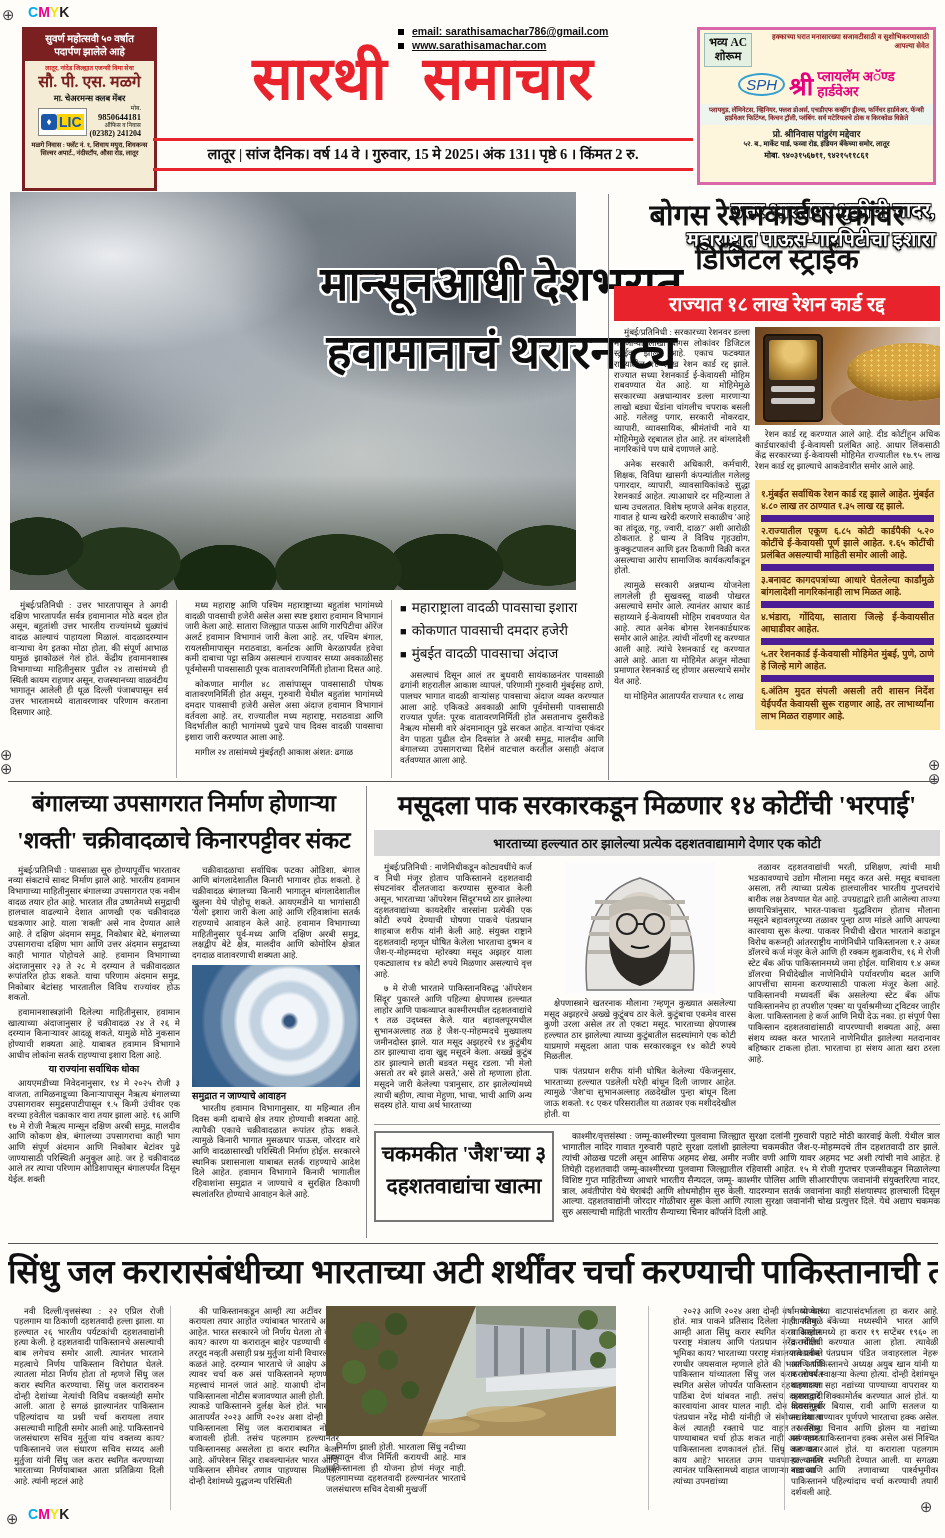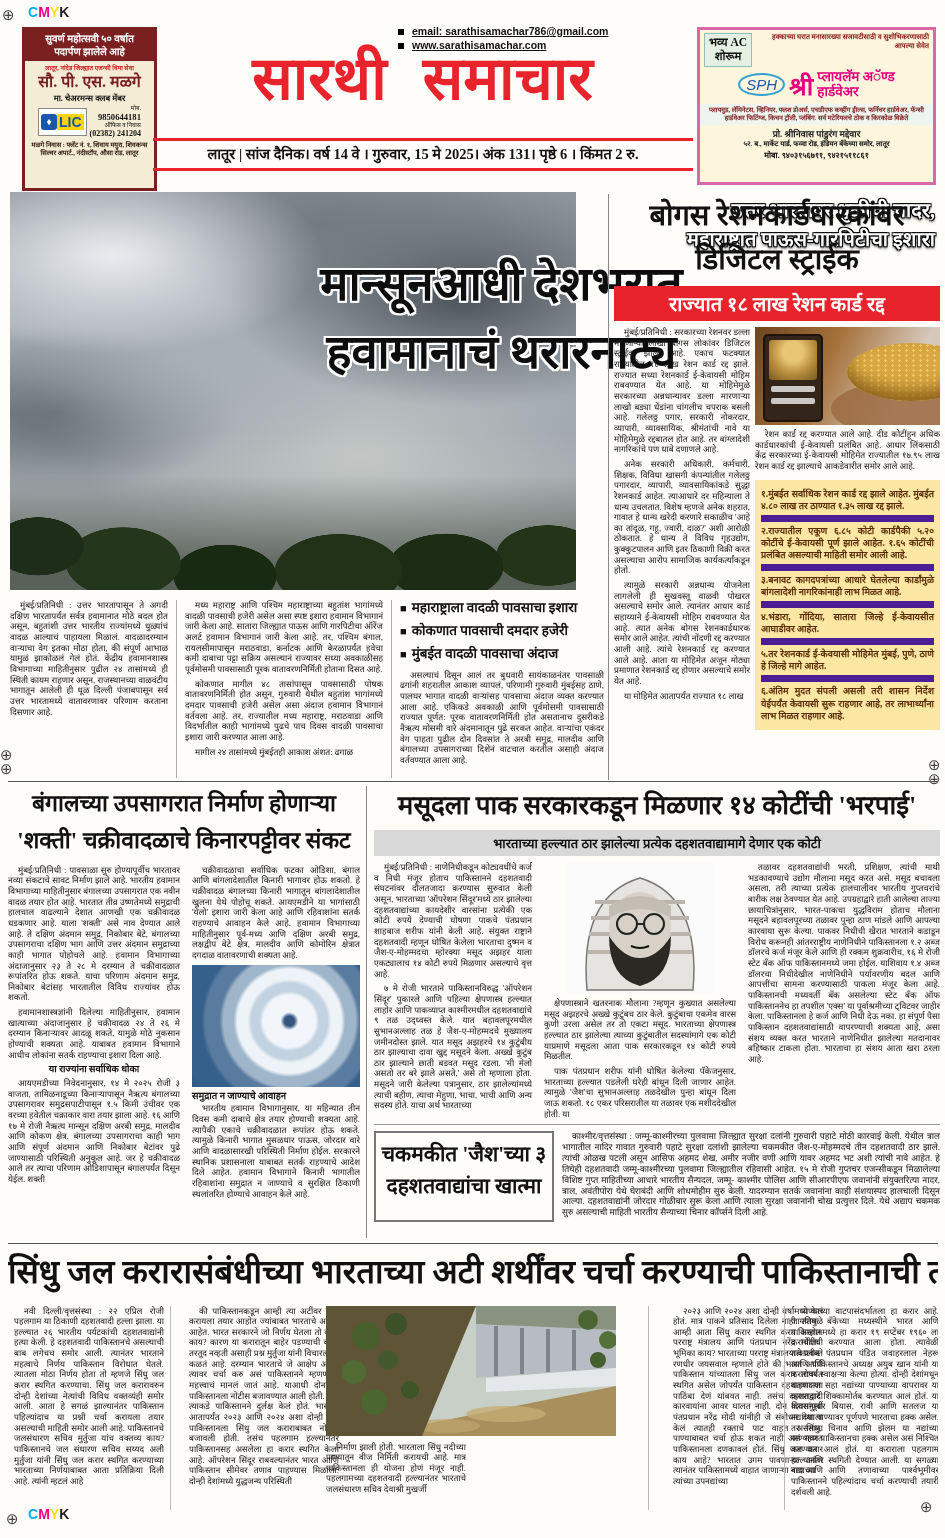--- a/index.html
+++ b/index.html
@@ -69,21 +69,21 @@
   .kicker{position:absolute;right:10px;top:196px;text-align:right;color:#fff;font-weight:bold;
           font-size:20px;line-height:1.45;
           text-shadow:-1px -1px 0 #000,1px -1px 0 #000,-1px 1px 0 #000,1px 1px 0 #000,0 2px 3px #000;}
   .lead-h{position:absolute;left:60px;right:2px;top:250px;text-align:center;color:#0d0d0d;
           font-weight:bold;font-size:47px;line-height:1.45;
           text-shadow:-2px -2px 0 #fff,2px -2px 0 #fff,-2px 2px 0 #fff,2px 2px 0 #fff,0 -2px 0 #fff,0 2px 0 #fff,-2px 0 0 #fff,2px 0 0 #fff;}
   .lead-body{left:10px;top:600px;width:594px;height:178px;display:flex;}
   .lead-body .c1{width:158px;padding-right:8px;}
   .lead-body .c2{width:198px;padding:0 8px;border-left:1px solid #aaa;}
   .lead-body .c3{flex:1;padding-left:8px;border-left:1px solid #aaa;}
-  .bullets div{font-size:13.5px;font-weight:bold;margin:0 0 7px 0;text-align:left;line-height:1.2;}
+  .bullets div{font-size:13.5px;font-weight:normal;margin:0 0 7px 0;text-align:left;line-height:1.2;}
   .sq{color:#111;margin-right:5px;font-size:11px;}
   .vdiv{background:#888;width:1px;}
   
   .ration{left:614px;top:194px;width:326px;height:586px;overflow:hidden;}
   .ration .h1{font-size:29px;font-weight:bold;text-align:center;line-height:1.5;}
   .banner{background:#e8232b;color:#fff;font-weight:bold;font-size:20px;text-align:center;
           padding:4px 2px;margin-top:5px;}
   .ration-body{display:flex;margin-top:6px;}
   .ration-body .lc{width:136px;padding-right:5px;}
   .ration-body .rc{flex:1;}

